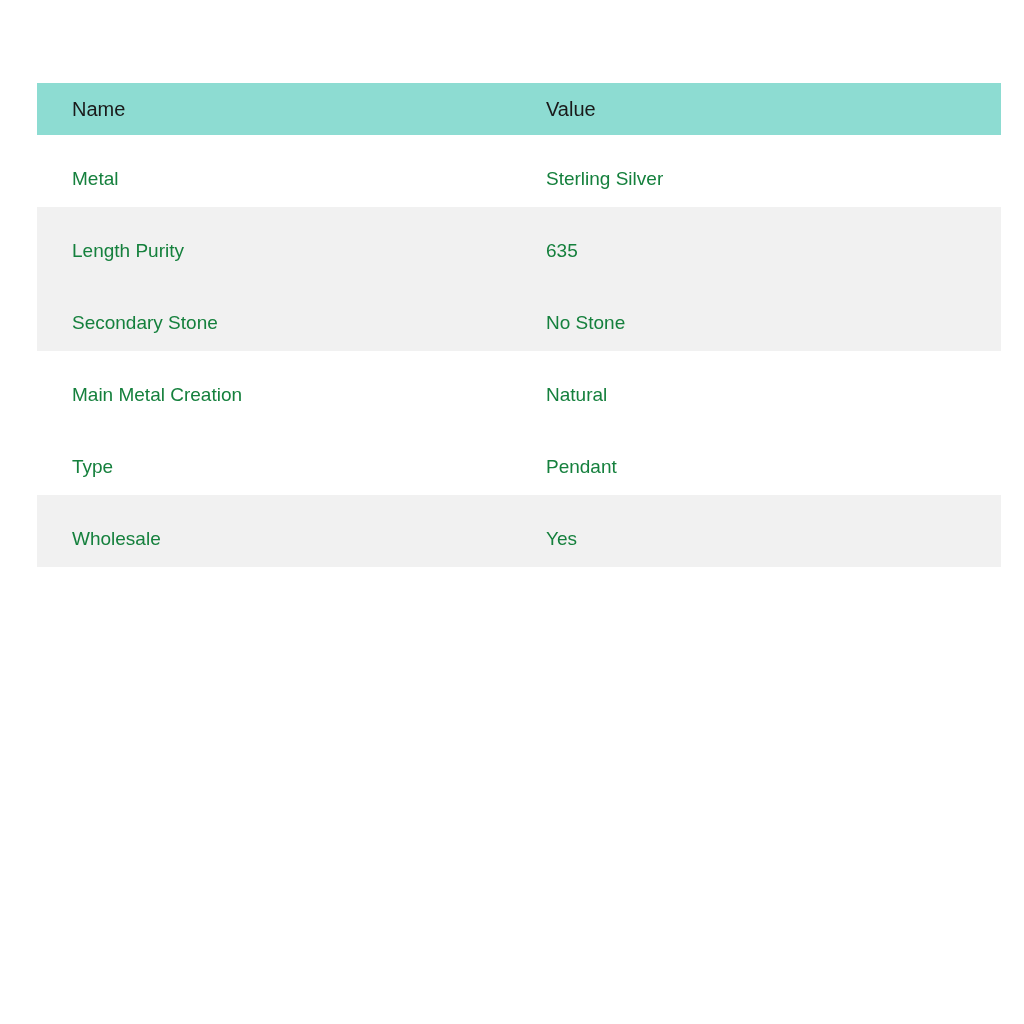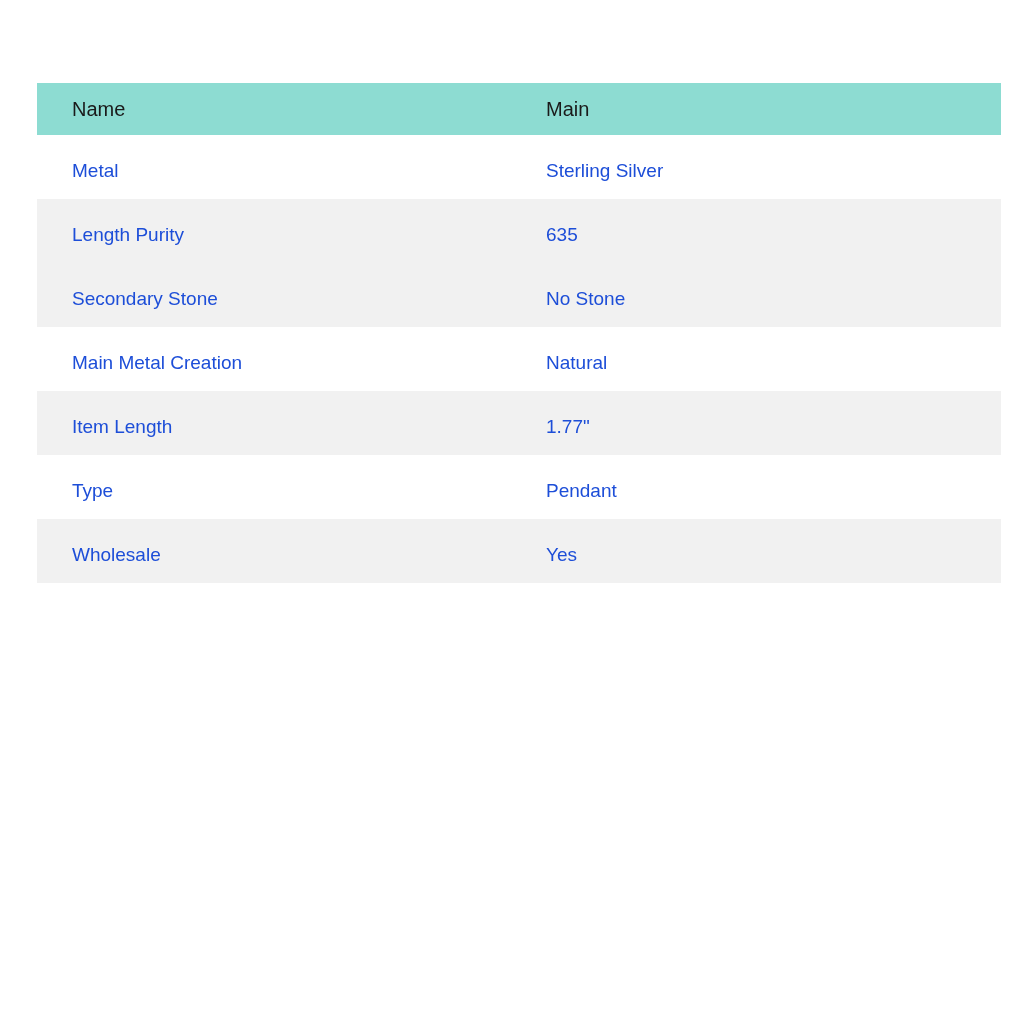--- a/index.html
+++ b/index.html
@@ -43,22 +43,22 @@
     margin-left: 20px;
   }
   .spec-table thead th.value-head {
     padding-left: 22px;
   }
 
   .spec-table tbody td {
     height: 56px;
     font-size: 19px;
     font-weight: 400;
-    color: #1d4ed8;
-    padding: 8px 0 0 35px;
+    color: #15803d;
+    padding: 16px 0 0 35px;
     vertical-align: middle;
     border: none;
   }
   .spec-table tbody td.value-cell {
     padding-left: 22px;
   }
   .spec-table tbody tr.odd-row td {
     background: #ffffff;
   }
   .spec-table tbody tr.even-row td {
@@ -70,44 +70,40 @@
 
 <div class="page">
   <table class="spec-table">
     <colgroup>
       <col class="name-col">
       <col class="value-col">
     </colgroup>
     <thead>
       <tr>
         <th class="name-head">Name</th>
-        <th class="value-head">Main</th>
+        <th class="value-head">Value</th>
       </tr>
     </thead>
     <tbody>
       <tr class="odd-row">
         <td class="name-cell">Metal</td>
         <td class="value-cell">Sterling Silver</td>
       </tr>
       <tr class="even-row">
         <td class="name-cell">Length Purity</td>
         <td class="value-cell">635</td>
       </tr>
       <tr class="even-row">
         <td class="name-cell">Secondary Stone</td>
         <td class="value-cell">No Stone</td>
       </tr>
       <tr class="odd-row">
         <td class="name-cell">Main Metal Creation</td>
         <td class="value-cell">Natural</td>
       </tr>
-      <tr class="even-row">
-        <td class="name-cell">Item Length</td>
-        <td class="value-cell">1.77"</td>
-      </tr>
       <tr class="odd-row">
         <td class="name-cell">Type</td>
         <td class="value-cell">Pendant</td>
       </tr>
       <tr class="even-row">
         <td class="name-cell">Wholesale</td>
         <td class="value-cell">Yes</td>
       </tr>
     </tbody>
   </table>

